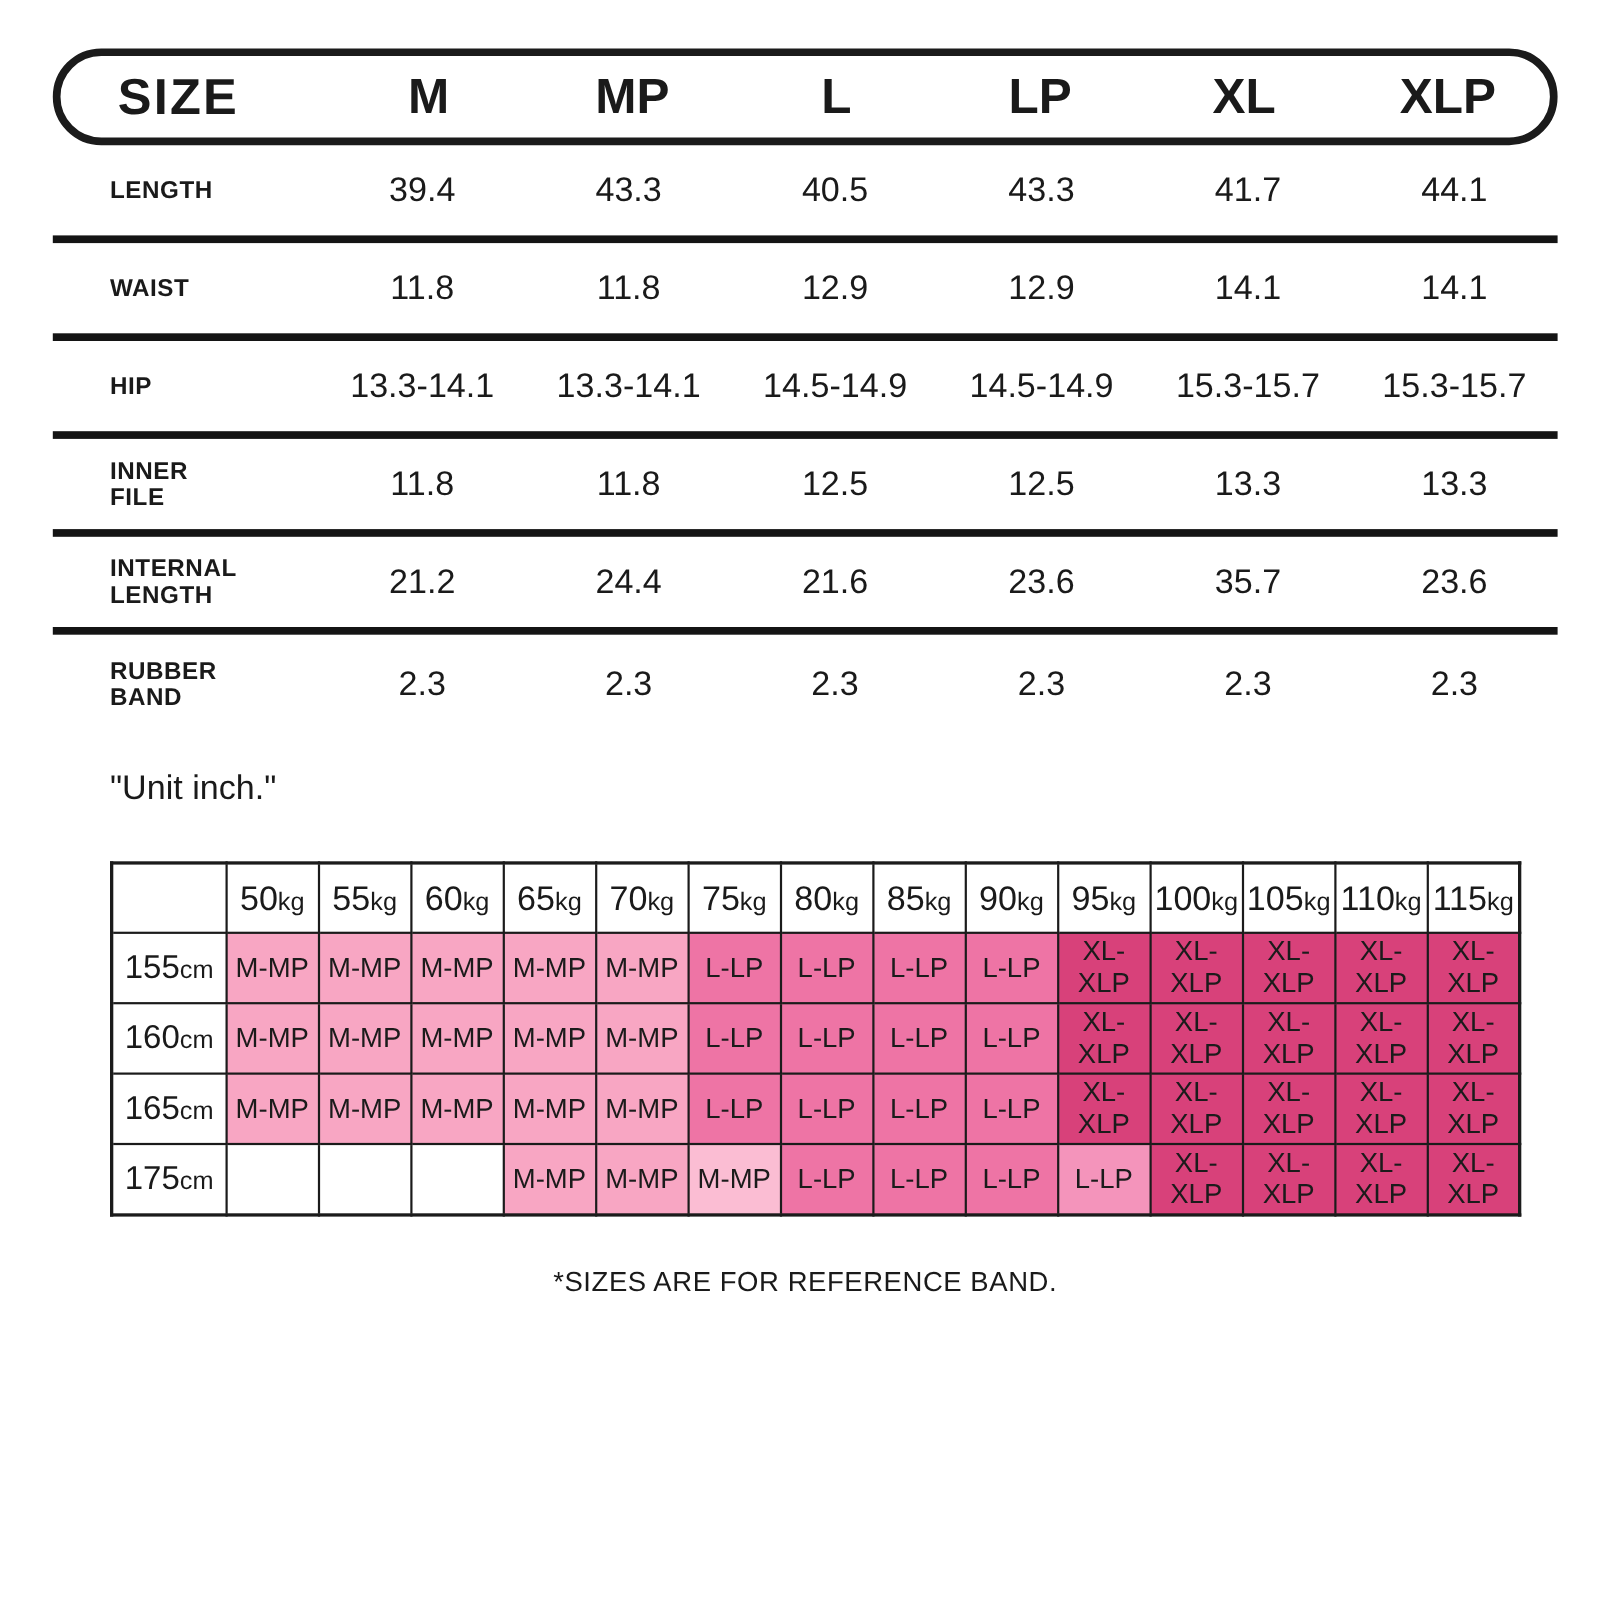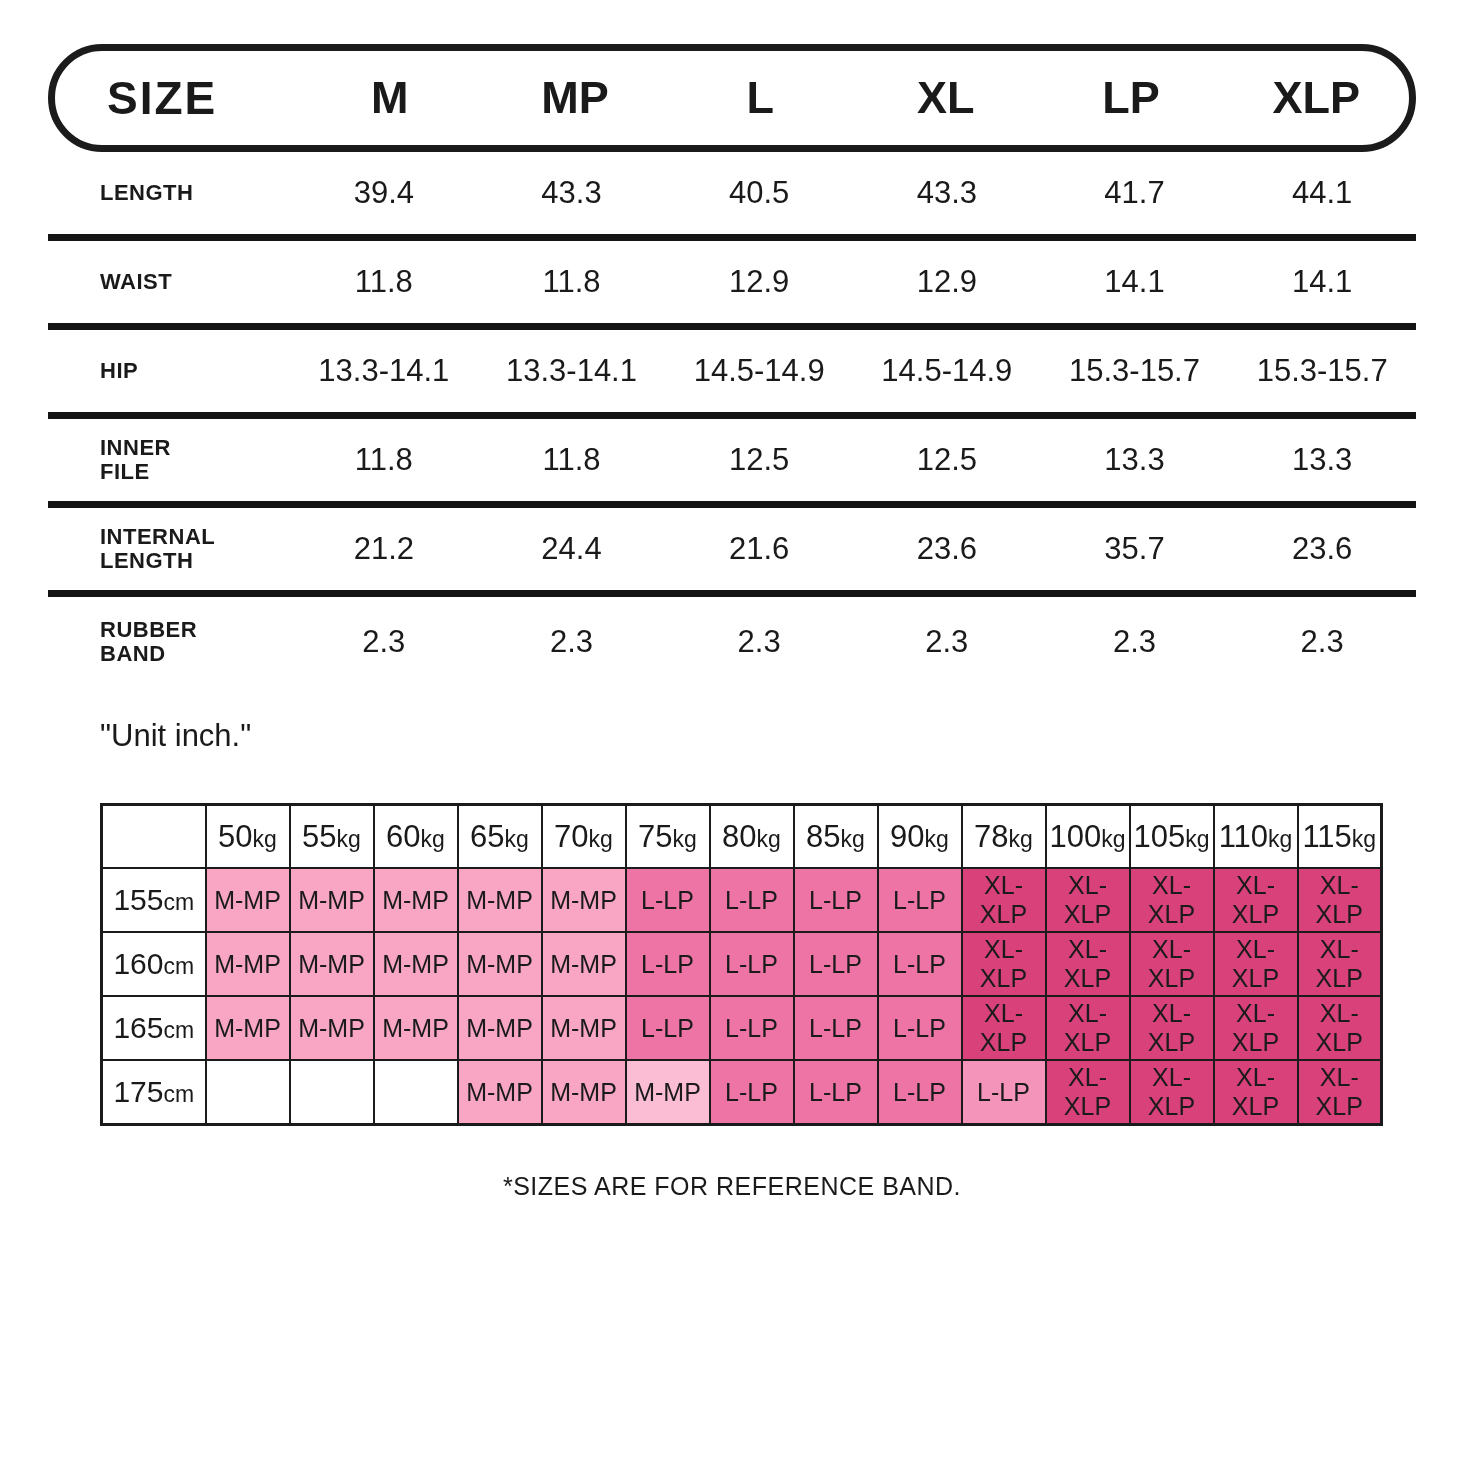--- a/index.html
+++ b/index.html
@@ -3,21 +3,21 @@
 <meta charset="utf-8">
 <style>
   * { box-sizing: border-box; margin: 0; padding: 0; }
   html, body { width: 1464px; background: #ffffff; color: #1a1a1a;
     font-family: "Liberation Sans", sans-serif; }
   body { height: 1464px; overflow: hidden; }
 
   
   .size-table { margin: 44px 48px 0 48px; }
   .pill {
-    border: 7px solid #1b1b1b; border-radius: 60px; height: 108px;
+    border: 7px solid #1b1b1b; border-radius: 60px; height: 88px;
     display: grid; grid-template-columns: 242px repeat(6, 1fr);
     align-items: center;
   }
   .pill-label { padding-left: 52px; font-size: 46px; font-weight: bold; letter-spacing: 2px; }
   .col-h { text-align: center; font-size: 45px; font-weight: bold; }
   .s-row {
     display: grid; grid-template-columns: 242px repeat(6, 1fr);
     align-items: center; min-height: 89px; border-bottom: 7px solid #141414;
     padding: 4px 0;
   }
@@ -46,22 +46,22 @@
 </head>
 <body>
 
 <div class="size-table">
   <div class="pill">
     <div class="pill-label">SIZE</div>
 
   <div class="col-h">M</div>
       <div class="col-h">MP</div>
       <div class="col-h">L</div>
+      <div class="col-h">LP</div>
       <div class="col-h">XL</div>
-      <div class="col-h">LP</div>
       <div class="col-h">XLP</div>
     </div>
   <div>
 
   <div class="s-row">
         <div class="s-label">LENGTH</div>
         <div class="s-val">39.4</div>
         <div class="s-val">43.3</div>
         <div class="s-val">40.5</div>
         <div class="s-val">43.3</div>
@@ -130,21 +130,21 @@
 
     <th class="w-h"><span>50</span><span class="unit">kg</span></th>
         <th class="w-h"><span>55</span><span class="unit">kg</span></th>
         <th class="w-h"><span>60</span><span class="unit">kg</span></th>
         <th class="w-h"><span>65</span><span class="unit">kg</span></th>
         <th class="w-h"><span>70</span><span class="unit">kg</span></th>
         <th class="w-h"><span>75</span><span class="unit">kg</span></th>
         <th class="w-h"><span>80</span><span class="unit">kg</span></th>
         <th class="w-h"><span>85</span><span class="unit">kg</span></th>
         <th class="w-h"><span>90</span><span class="unit">kg</span></th>
-        <th class="w-h"><span>78</span><span class="unit">kg</span></th>
+        <th class="w-h"><span>95</span><span class="unit">kg</span></th>
         <th class="w-h"><span>100</span><span class="unit">kg</span></th>
         <th class="w-h"><span>105</span><span class="unit">kg</span></th>
         <th class="w-h"><span>110</span><span class="unit">kg</span></th>
         <th class="w-h"><span>115</span><span class="unit">kg</span></th>
       </tr>
   </thead>
   <tbody>
 
   <tr>
         <th class="h-h"><span>155</span><span class="unit">cm</span></th>

